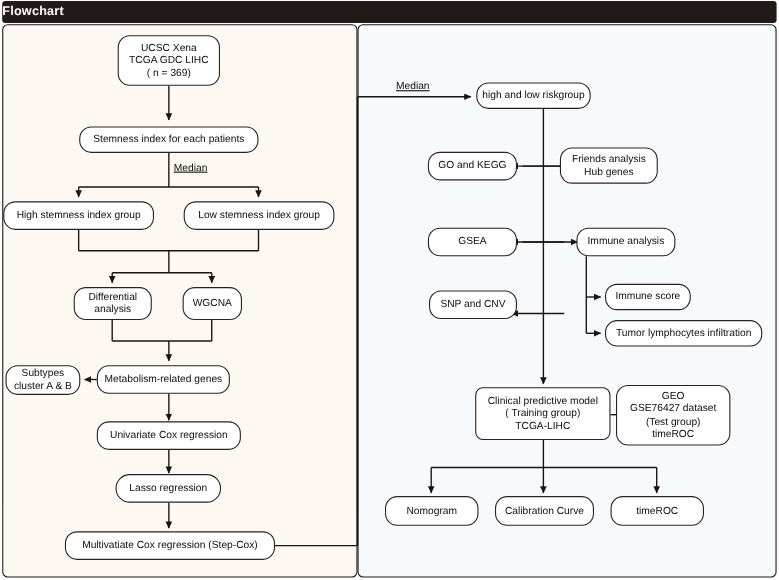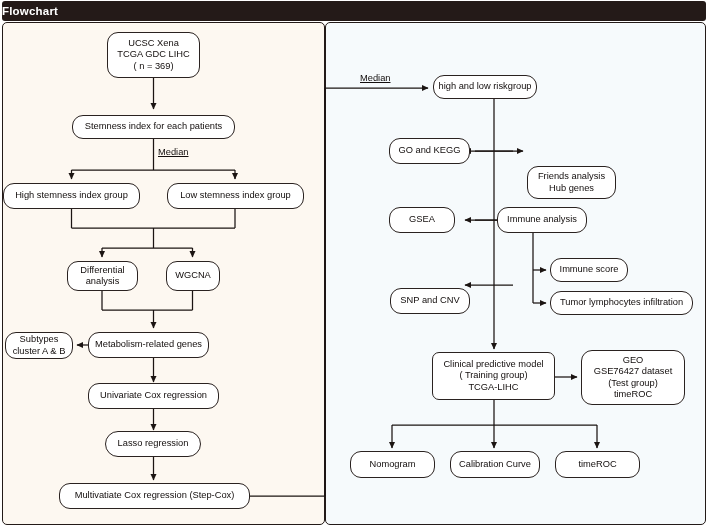--- a/index.html
+++ b/index.html
@@ -178,38 +178,38 @@
   <div class="node" style="left:105px; top:431px; width:96px; height:26px;border-radius:13px;">Lasso regression</div>
 
   <div class="node" style="left:59px; top:483px; width:191px; height:26px;">Multivatiate Cox regression (Step-Cox)</div>
 
   <div class="wlabel" style="left:360px; top:73px;">Median</div>
 
   <div class="node" style="left:433px; top:75px; width:104px; height:24px;">high and low riskgroup</div>
 
   <div class="node" style="left:389px; top:138px; width:81px; height:26px;">GO and KEGG</div>
 
-  <div class="node" style="left:527px; top:134px; width:89px; height:33px;margin-top:32px;">Friends analysis
+  <div class="node" style="left:509px; top:134px; width:89px; height:33px;">Friends analysis
 Hub genes</div>
 
-  <div class="node" style="left:389px; top:207px; width:66px; height:26px;">GSEA</div>
-
-  <div class="node" style="left:497px; top:207px; width:90px; height:26px;">Immune analysis</div>
+  <div class="node" style="left:389px; top:207px; width:81px; height:26px;">GSEA</div>
+
+  <div class="node" style="left:524px; top:207px; width:90px; height:26px;">Immune analysis</div>
 
   <div class="node" style="left:550px; top:258px; width:78px; height:24px;">Immune score</div>
 
   <div class="node" style="left:550px; top:291px; width:143px; height:24px;">Tumor lymphocytes infiltration</div>
 
-  <div class="node" style="left:390px; top:288px; width:80px; height:26px;">SNP and CNV</div>
+  <div class="node" style="left:390px; top:264px; width:80px; height:26px;">SNP and CNV</div>
 
   <div class="node sq" style="left:432px; top:352px; width:123px; height:48px;">Clinical predictive model
 ( Training group)
 TCGA-LIHC</div>
 
-  <div class="node" style="left:581px; top:350px; width:104px; height:55px;">GEO
+  <div class="node" style="left:560px; top:350px; width:104px; height:55px;">GEO
 GSE76427 dataset
 (Test group)
 timeROC</div>
 
   <div class="node" style="left:350px; top:451px; width:85px; height:27px;">Nomogram</div>
 
   <div class="node" style="left:450px; top:451px; width:90px; height:27px;">Calibration Curve</div>
 
   <div class="node" style="left:555px; top:451px; width:85px; height:27px;">timeROC</div>
 

